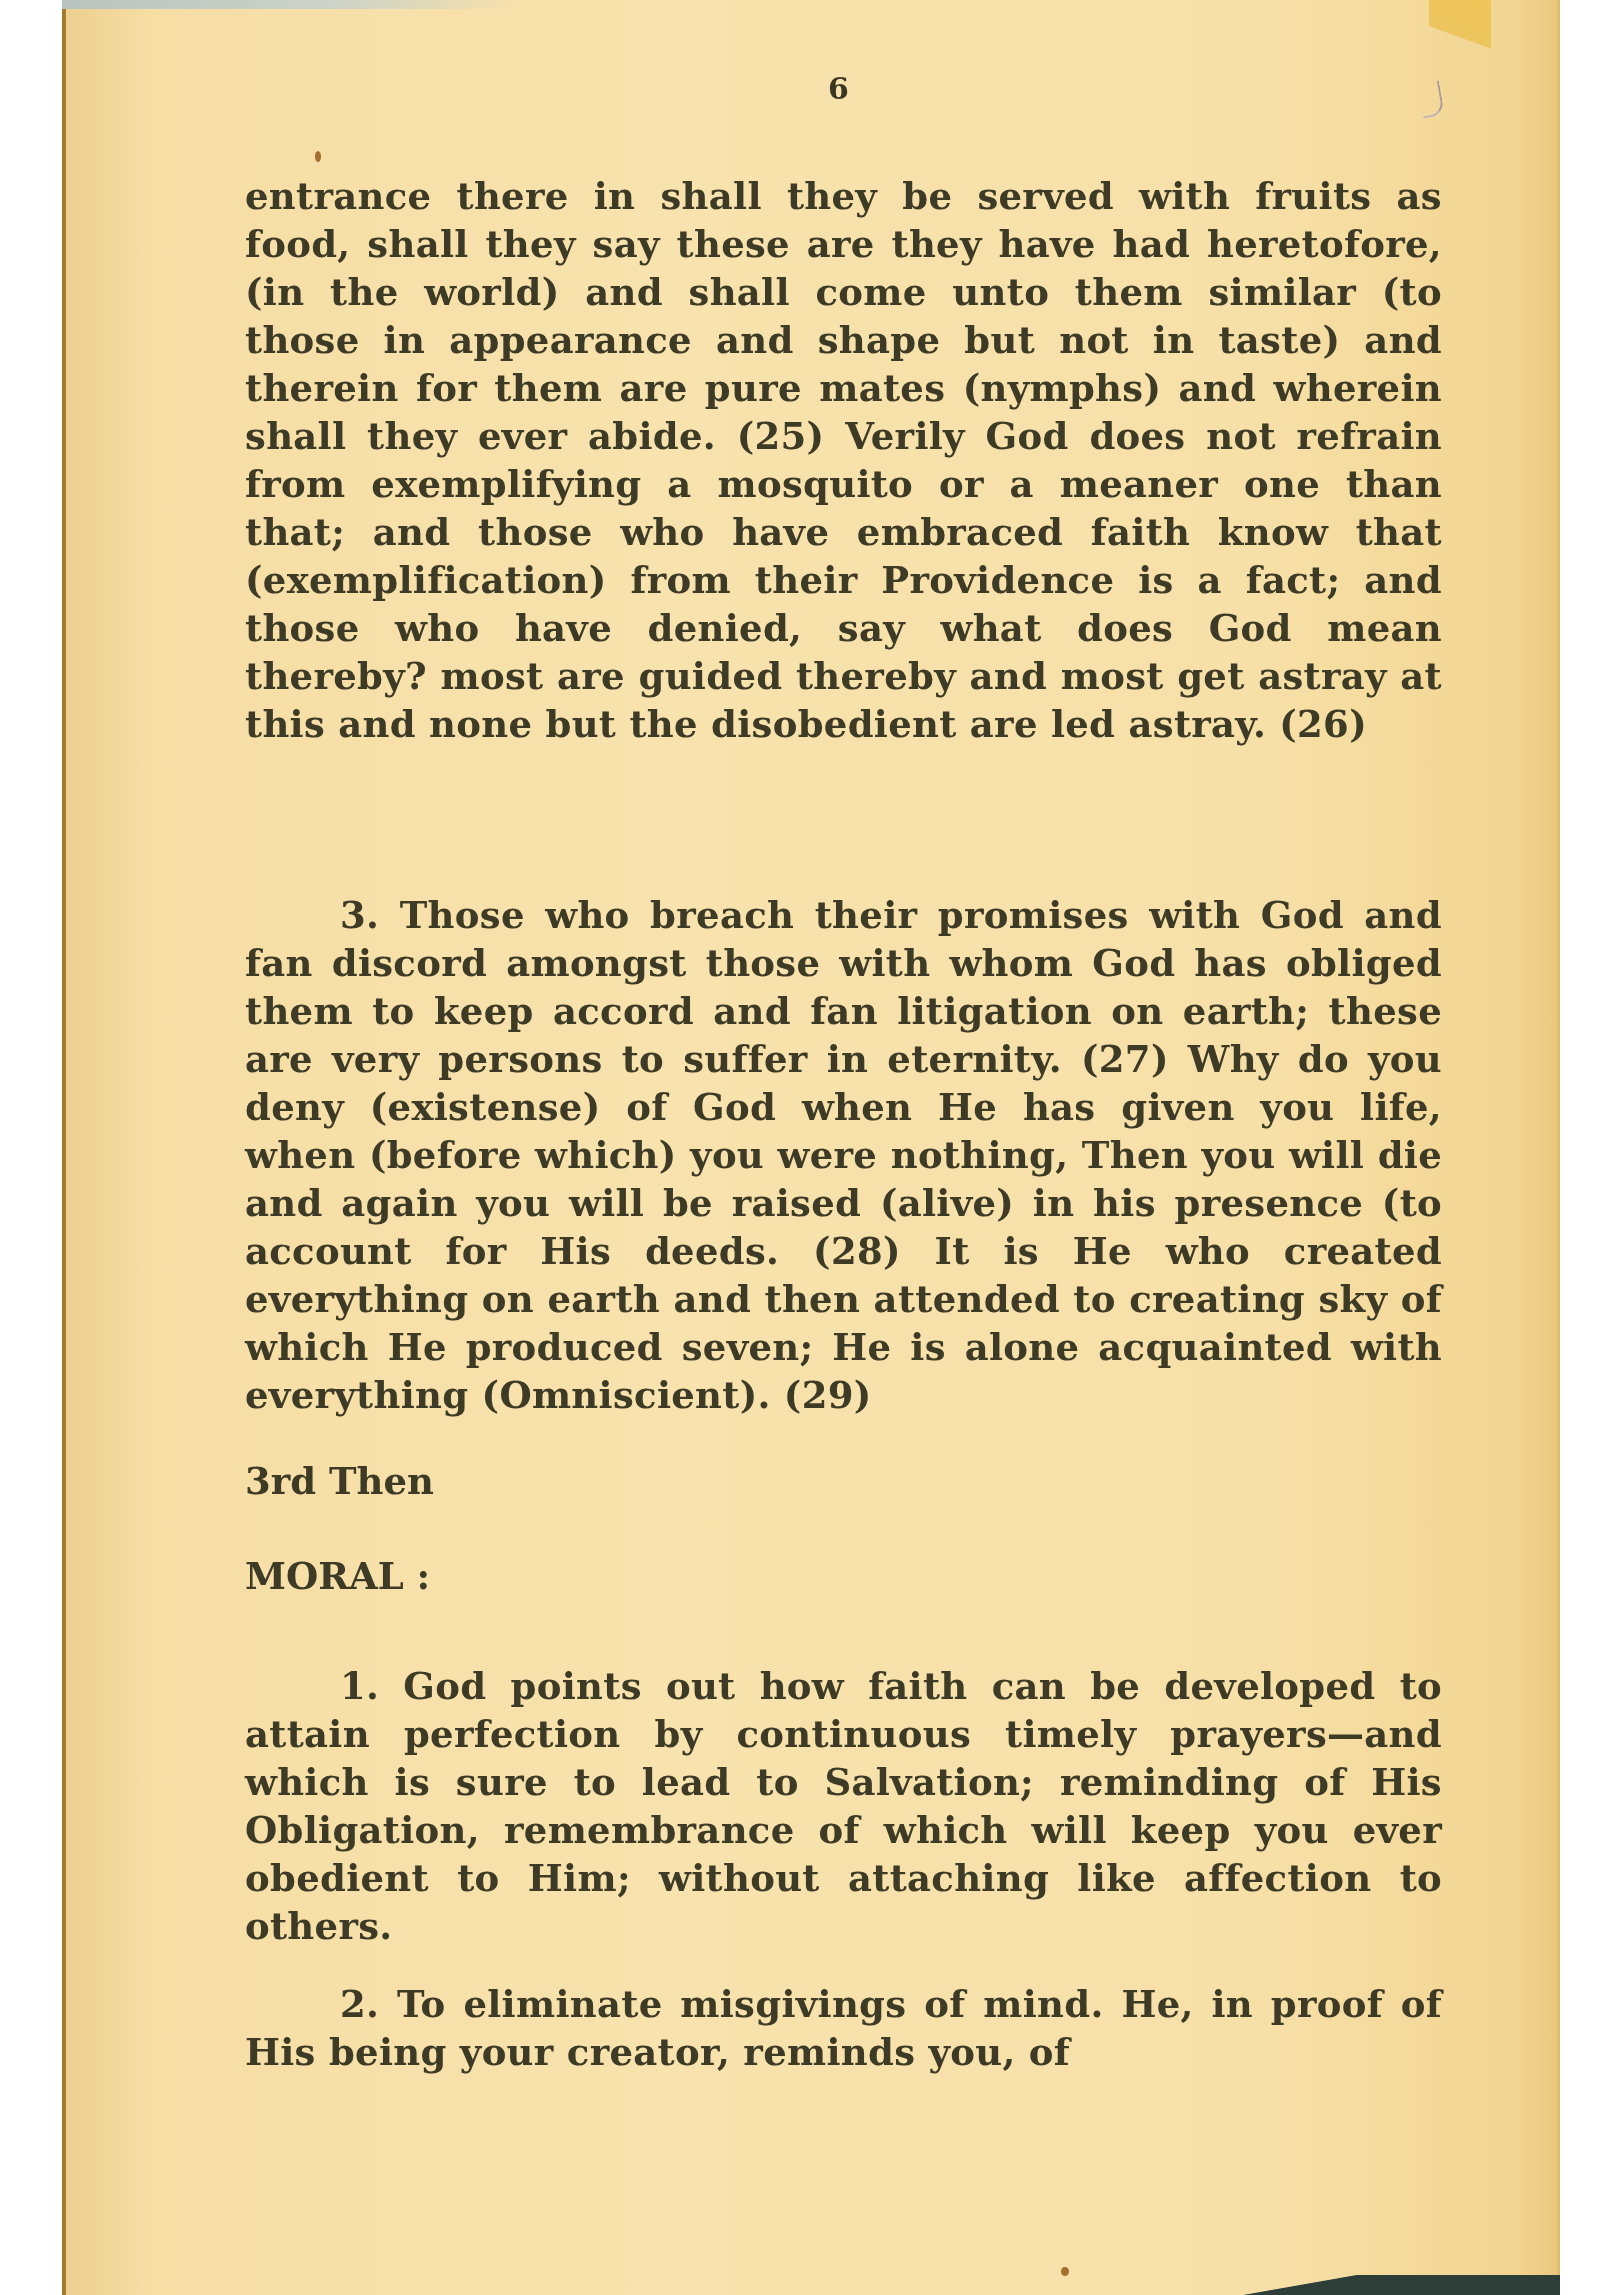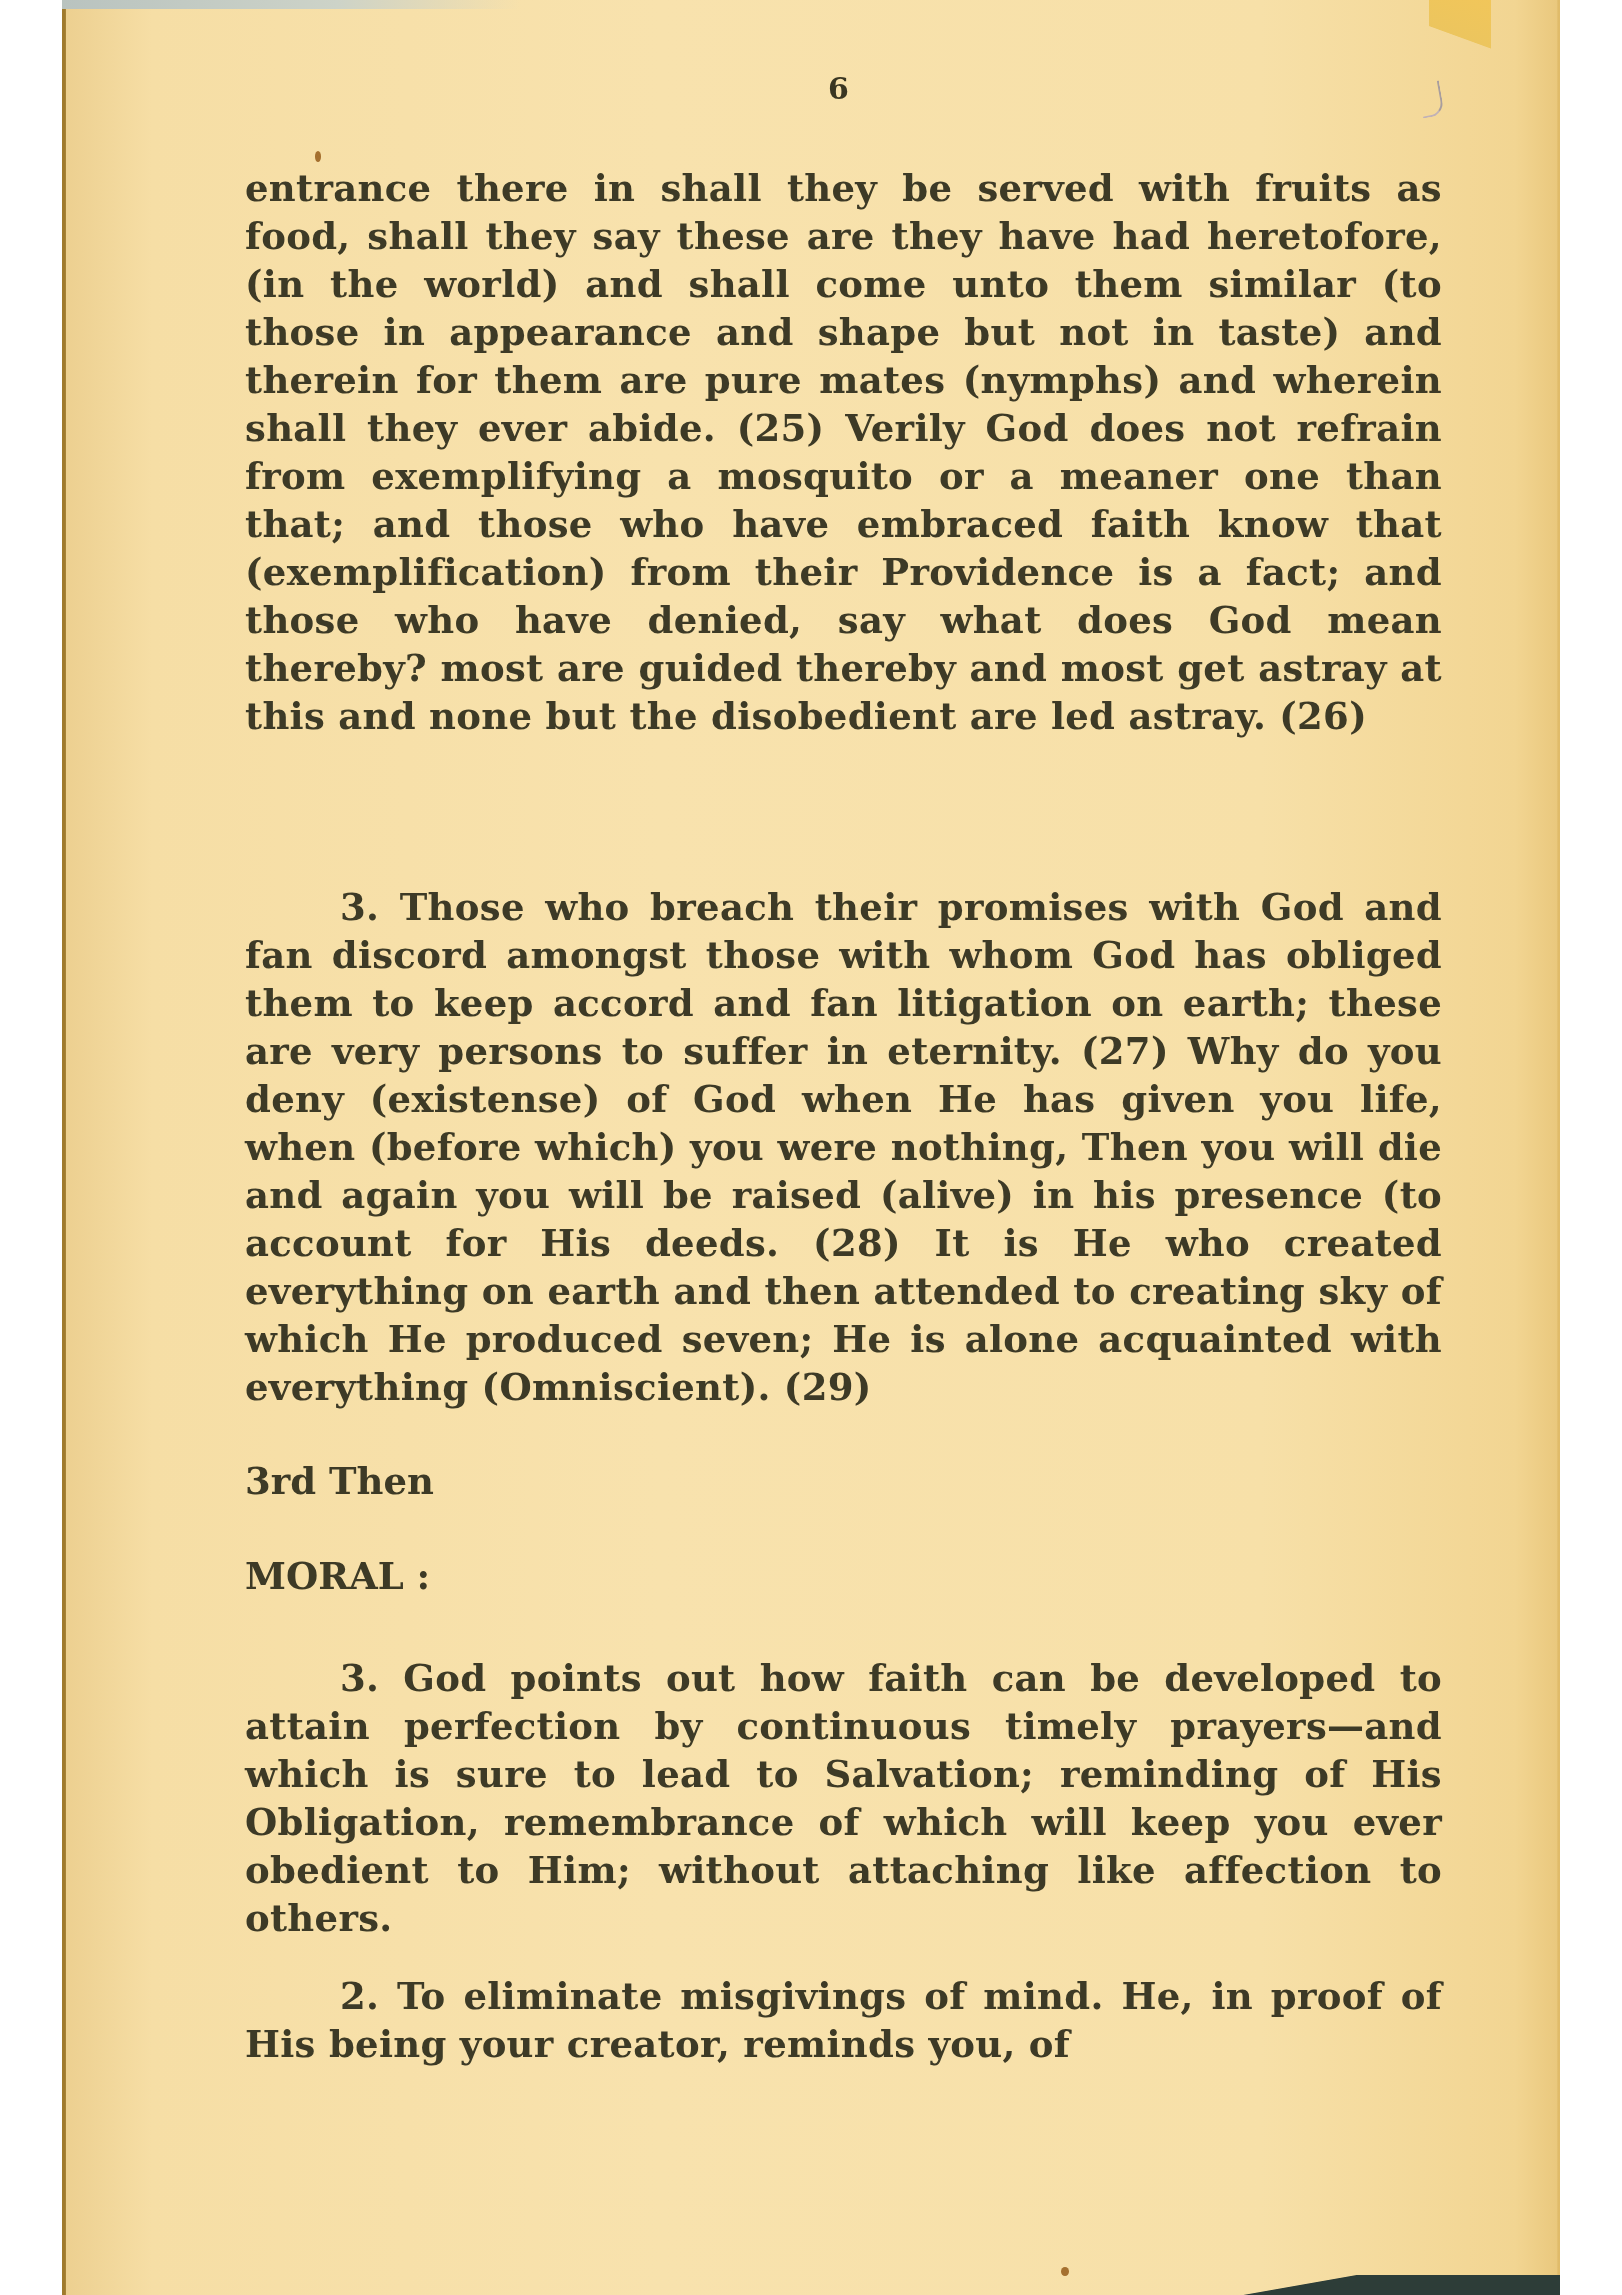--- a/index.html
+++ b/index.html
@@ -33,20 +33,21 @@
     position: absolute; left: 1420px; top: 82px; width: 19.6px; height: 33px;
     border-right: 2px solid #8f8aa0; border-bottom: 2px solid #b1a6c0;
     border-radius: 0 0 14.4px 0; transform: rotate(-10deg); opacity: 0.75;
   }
   .text-block {
     position: absolute; left: 245px; width: 1197px;
     color: #3d3a26; font-weight: bold;
     font-size: 37px; line-height: 48px;
     text-align: justify; text-align-last: left;
     letter-spacing: 0.3px;
+    margin-top: 8px;
   }
   .para { margin: 0; }
   .indent { text-indent: 95px; }
   .heading { font-size: 37px; font-weight: bold; color: #3d3a26; position: absolute; left: 245px; }
   .speck { position: absolute; background: #a5702f; border-radius: 50%; }
 </style>
 </head>
 <body>
 
 <div class="page">
@@ -66,19 +67,19 @@
 </div>
 
 <div class="text-block" style="top:883px;">
   <p class="para indent">3. Those who breach their promises with God and fan discord amongst those with whom God has obliged them to keep accord and fan litigation on earth; these are very persons to suffer in eternity. (27) Why do you deny (existense) of God when He has given you life, when (before which) you were nothing, Then you will die and again you will be raised (alive) in his presence (to account for His deeds. (28) It is He who created everything on earth and then attended to creating sky of which He produced seven; He is alone acquainted with everything (Omniscient). (29)</p>
 </div>
 
 <div class="heading" style="top:1459px;">3rd Then</div>
 <div class="heading" style="top:1554px;">MORAL :</div>
 
 <div class="text-block" style="top:1654px;">
-  <p class="para indent">3. God points out how faith can be developed to attain perfection by continuous timely prayers—and which is sure to lead to Salvation; reminding of His Obligation, remembrance of which will keep you ever obedient to Him; without attaching like affection to others.</p>
+  <p class="para indent">1. God points out how faith can be developed to attain perfection by continuous timely prayers—and which is sure to lead to Salvation; reminding of His Obligation, remembrance of which will keep you ever obedient to Him; without attaching like affection to others.</p>
 </div>
 
 <div class="text-block" style="top:1972px;">
   <p class="para indent">2. To eliminate misgivings of mind. He, in proof of His being your creator, reminds you, of</p>
 </div>
 
 
 </body></html>

